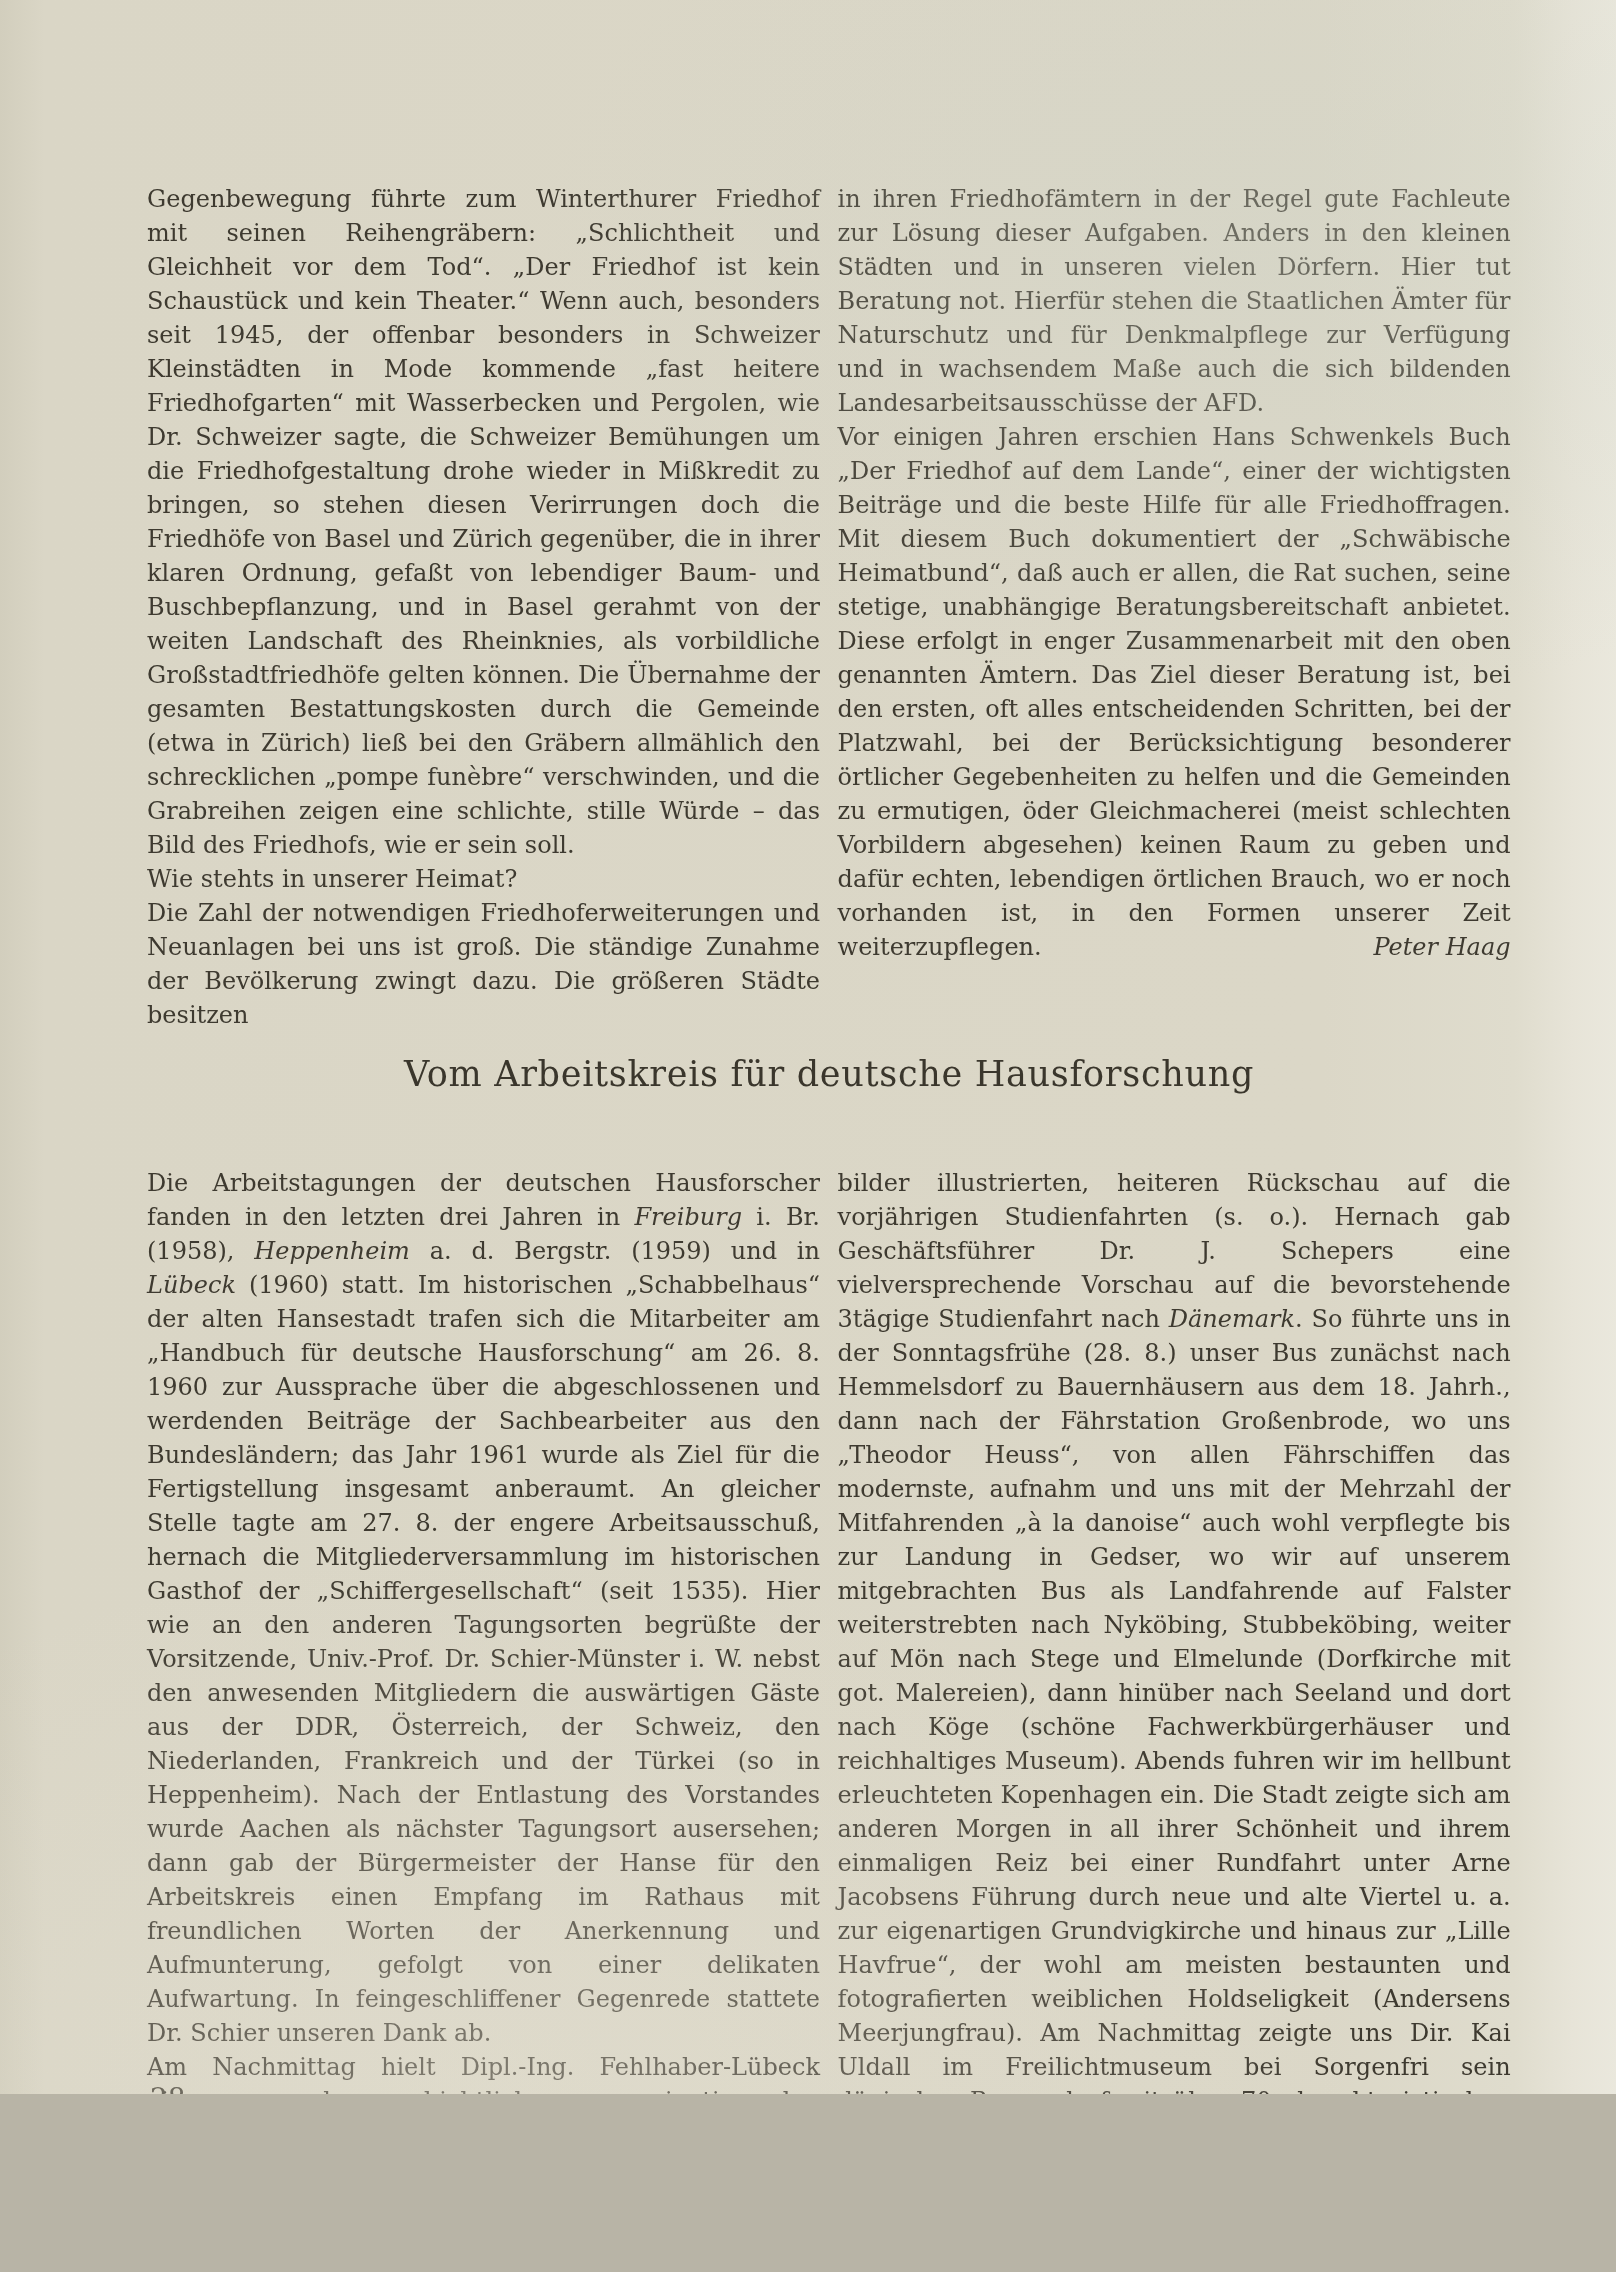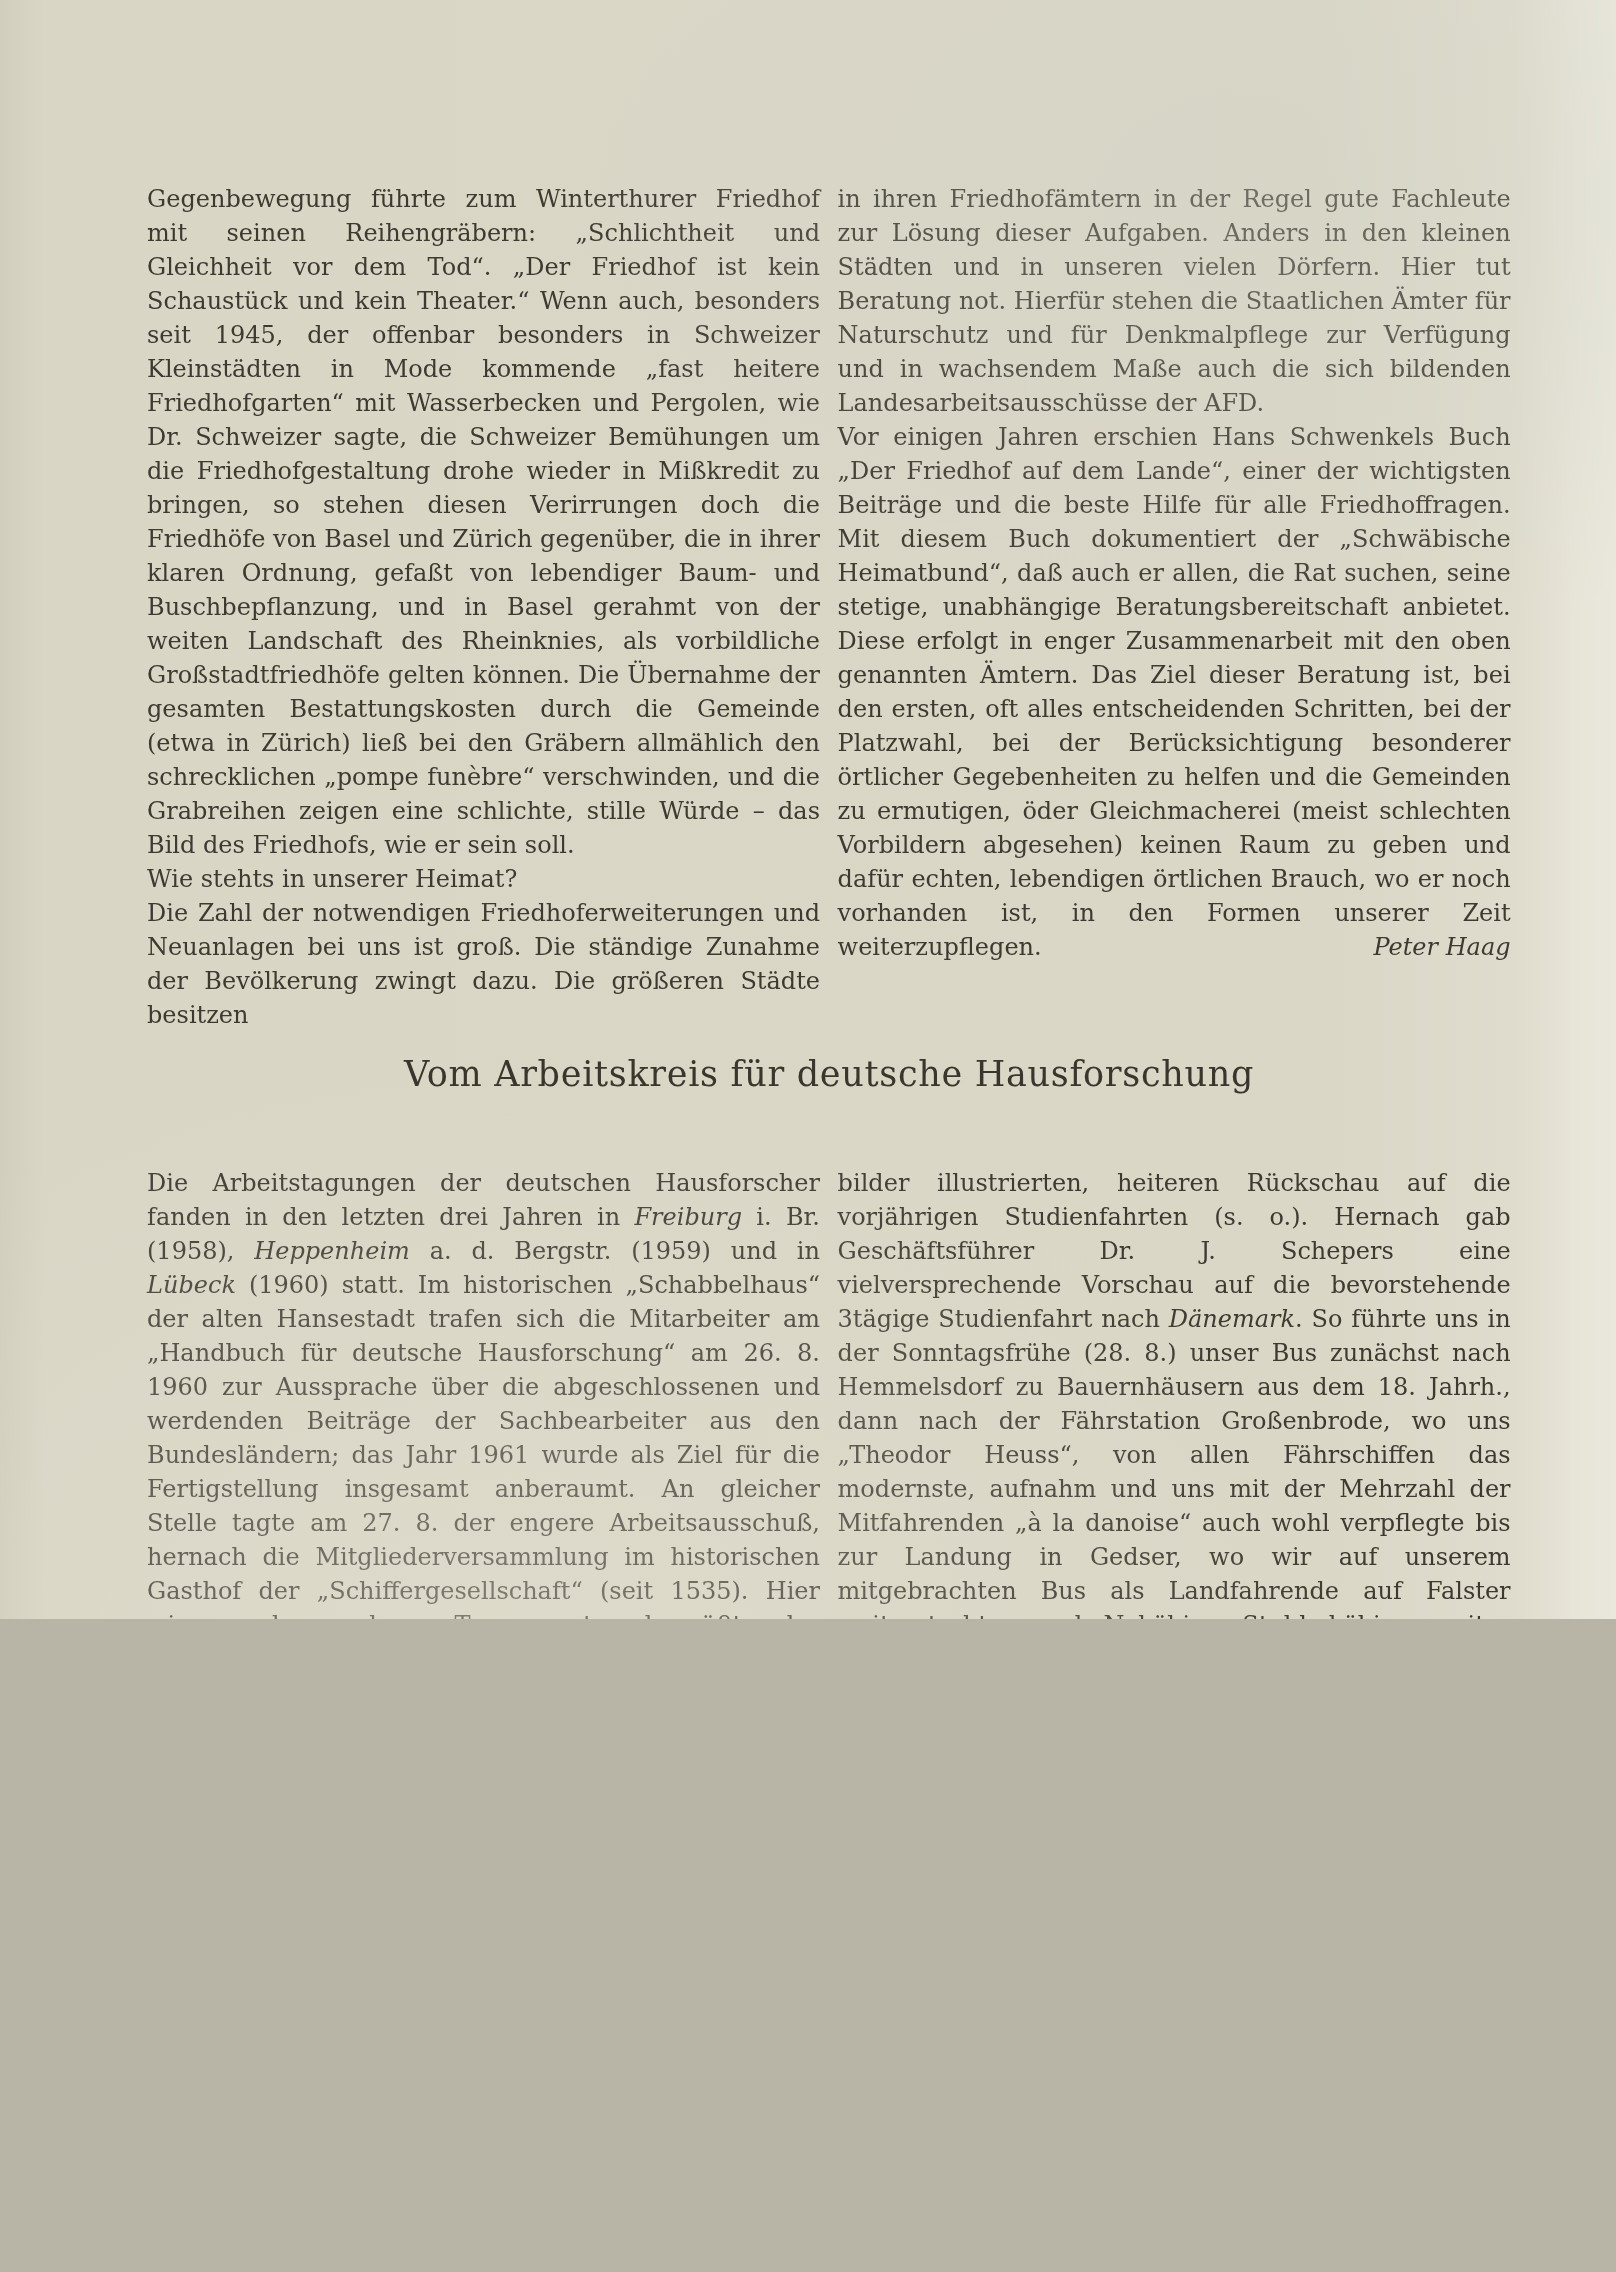--- a/index.html
+++ b/index.html
@@ -1,18 +1,18 @@
 <!DOCTYPE html>
 <html style="font-size:11.8px"><head>
 <meta charset="utf-8">
 <style>
   html,body { margin:0; padding:0; background:#b8b4a6; }
   .page {
     position:relative;
-    width:1617px; height:1619px;
+    width:1617px; height:2094px;
     margin:0 auto;
     background:
       linear-gradient(90deg, #d2cebd 0px, #dad6c6 44px, #dbd7c7 1323px, #dfdccd 1514px, #e7e4d8 1573px, #eae8dd 1617px),
       #dad6c6;
     overflow:hidden;
     font-family:"DejaVu Serif","Liberation Serif",serif;
     color:#3e3a30;
   }
   .page::after{ 
     content:"";

